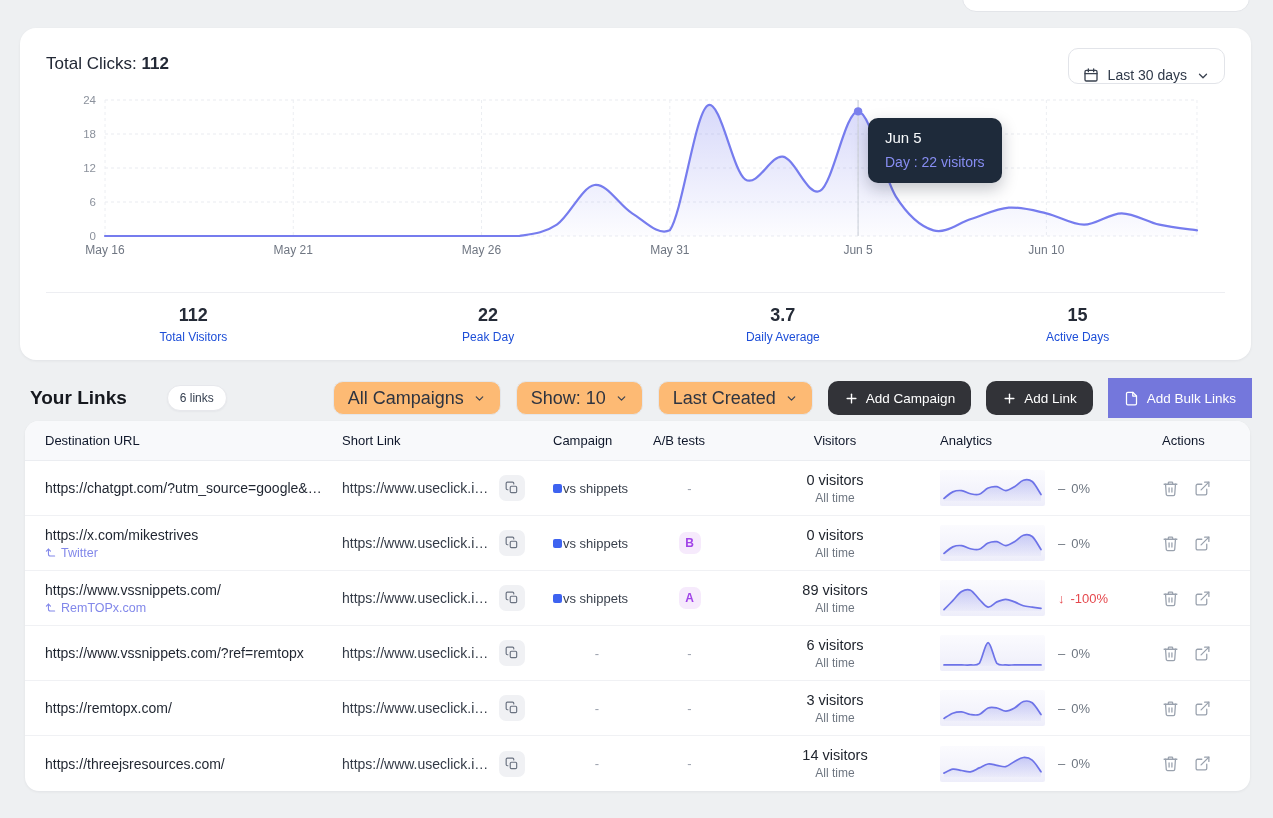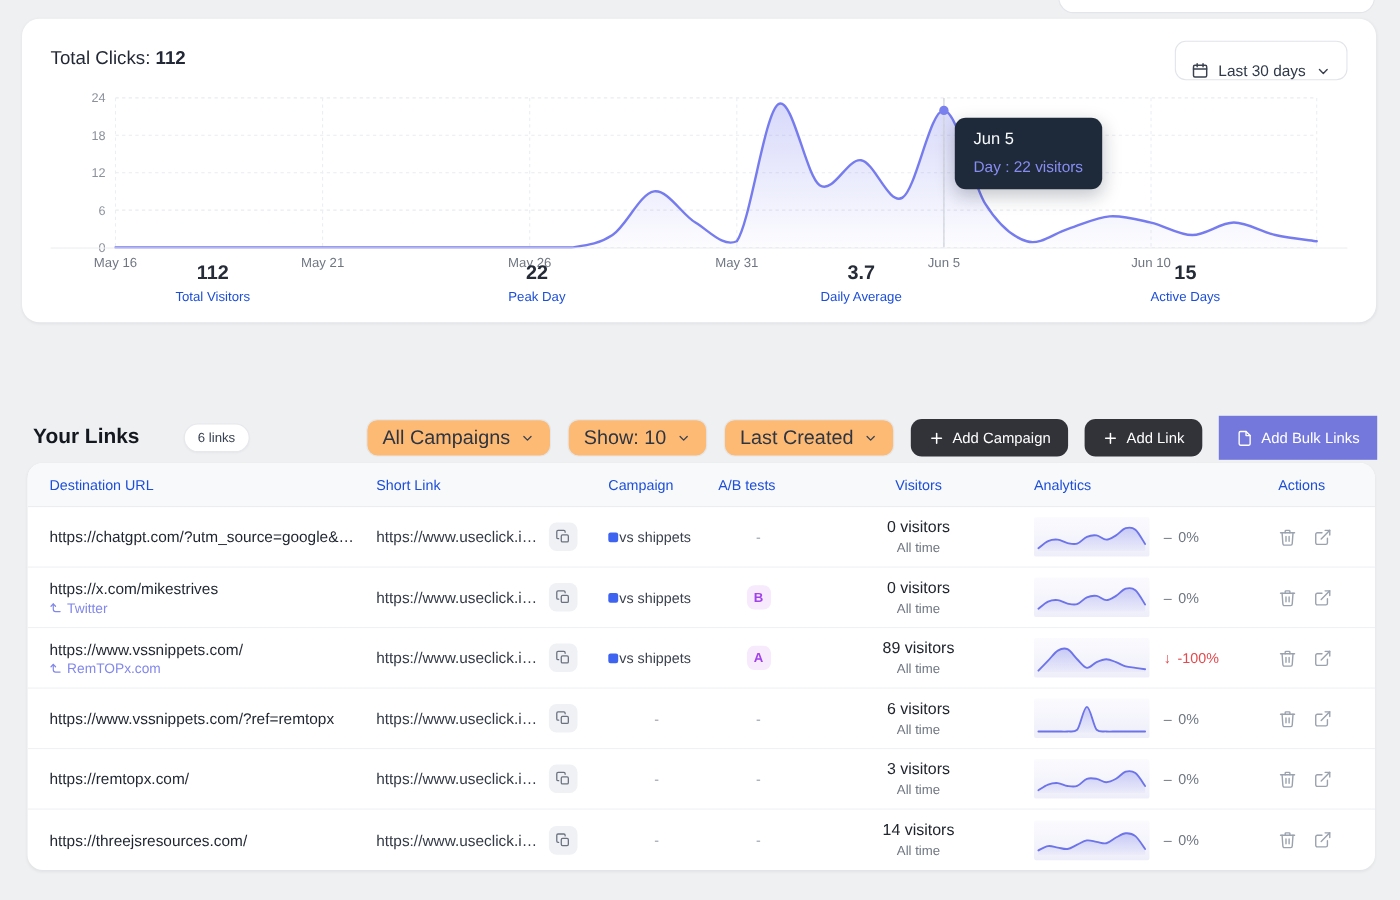--- a/index.html
+++ b/index.html
@@ -4,21 +4,21 @@
 <style>
   * { margin:0; padding:0; box-sizing:border-box; }
   body { background:#eef0f2; font-family:"Liberation Sans", sans-serif; }
   .stage { position:relative; width:1273px; height:818px; background:#eef0f2; overflow:hidden; }
 
   
   .partial-top { position:absolute; left:962px; top:-16px; width:288px; height:28px;
     background:#fff; border:1px solid #e3e5e9; border-radius:14px; }
 
   
-  .chart-card { position:absolute; left:20px; top:17px; width:1231px; height:276px;
+  .chart-card { position:absolute; left:20px; top:28px; width:1231px; height:332px;
     background:#fff; border-radius:16px; box-shadow:0 1px 3px rgba(16,24,40,.06); }
   .cc-head { display:flex; justify-content:space-between; align-items:flex-start; padding:20px 26px 0 26px; }
   .cc-title { font-size:17px; color:#222835; padding-top:6px; }
   .cc-title b { font-weight:700; }
   .range-btn { display:flex; align-items:flex-end; gap:9px; height:36px; padding:0 14px;
     background:#fff; border:1px solid #e2e4e9; border-radius:10px; font-size:14px; color:#2f3949;
     font-family:inherit; cursor:pointer; }
   .range-btn svg { stroke:#39414f; }
 
   .main-chart { position:absolute; left:0; top:58px; width:1231px; height:180px; }
@@ -49,21 +49,21 @@
   .btn-dark { display:flex; align-items:center; gap:7px; height:34px; padding:0 16px; background:#323338;
     border:none; border-radius:10px; color:#fff; font-size:13.5px; font-family:inherit; cursor:pointer; }
   .btn-purple { display:flex; align-items:center; gap:8px; height:40px; padding:0 16px; background:#7477dc;
     border:none; border-radius:0; color:#fff; font-size:13.5px; font-family:inherit; cursor:pointer; }
 
   
   .table-card { position:absolute; left:25px; top:421px; width:1225px; height:370px; background:#fff;
     border-radius:14px; overflow:hidden; box-shadow:0 1px 3px rgba(16,24,40,.06); }
   .thead, .trow { display:grid; grid-template-columns:297px 203px 104px 81px 210px 200px 1fr;
     align-items:center; padding-left:20px; }
-  .thead { height:40px; background:#f8f9fb; border-bottom:1px solid #ebedf1; color:#1d4ed8; font-size:13px; }
+  .thead { height:40px; background:#f8f9fb; border-bottom:1px solid #ebedf1; color:#0f172a; font-size:13px; }
   .thead .h-camp { padding-left:8px; } .thead .h-ab { padding-left:4px; }
   .thead .h-vis { text-align:center; } .thead .h-act { padding-left:22px; }
   .trow { height:55px; border-bottom:1px solid #f0f1f4; }
   .trow:last-child { border-bottom:none; }
 
   .c-dest { padding-right:10px; font-size:14px; color:#1f2530; white-space:nowrap; overflow:hidden; }
   .sub { margin-top:3px; font-size:12.5px; color:#8288ea; display:flex; gap:5px; align-items:center; cursor:pointer; }
   .c-short { display:flex; align-items:center; gap:11px; font-size:14px; color:#333a46; white-space:nowrap; }
   .copy-btn { width:26px; height:26px; border-radius:7px; background:#f0f1f4; border:none; display:flex;
     align-items:center; justify-content:center; color:#6a7280; cursor:pointer; flex:none; }

